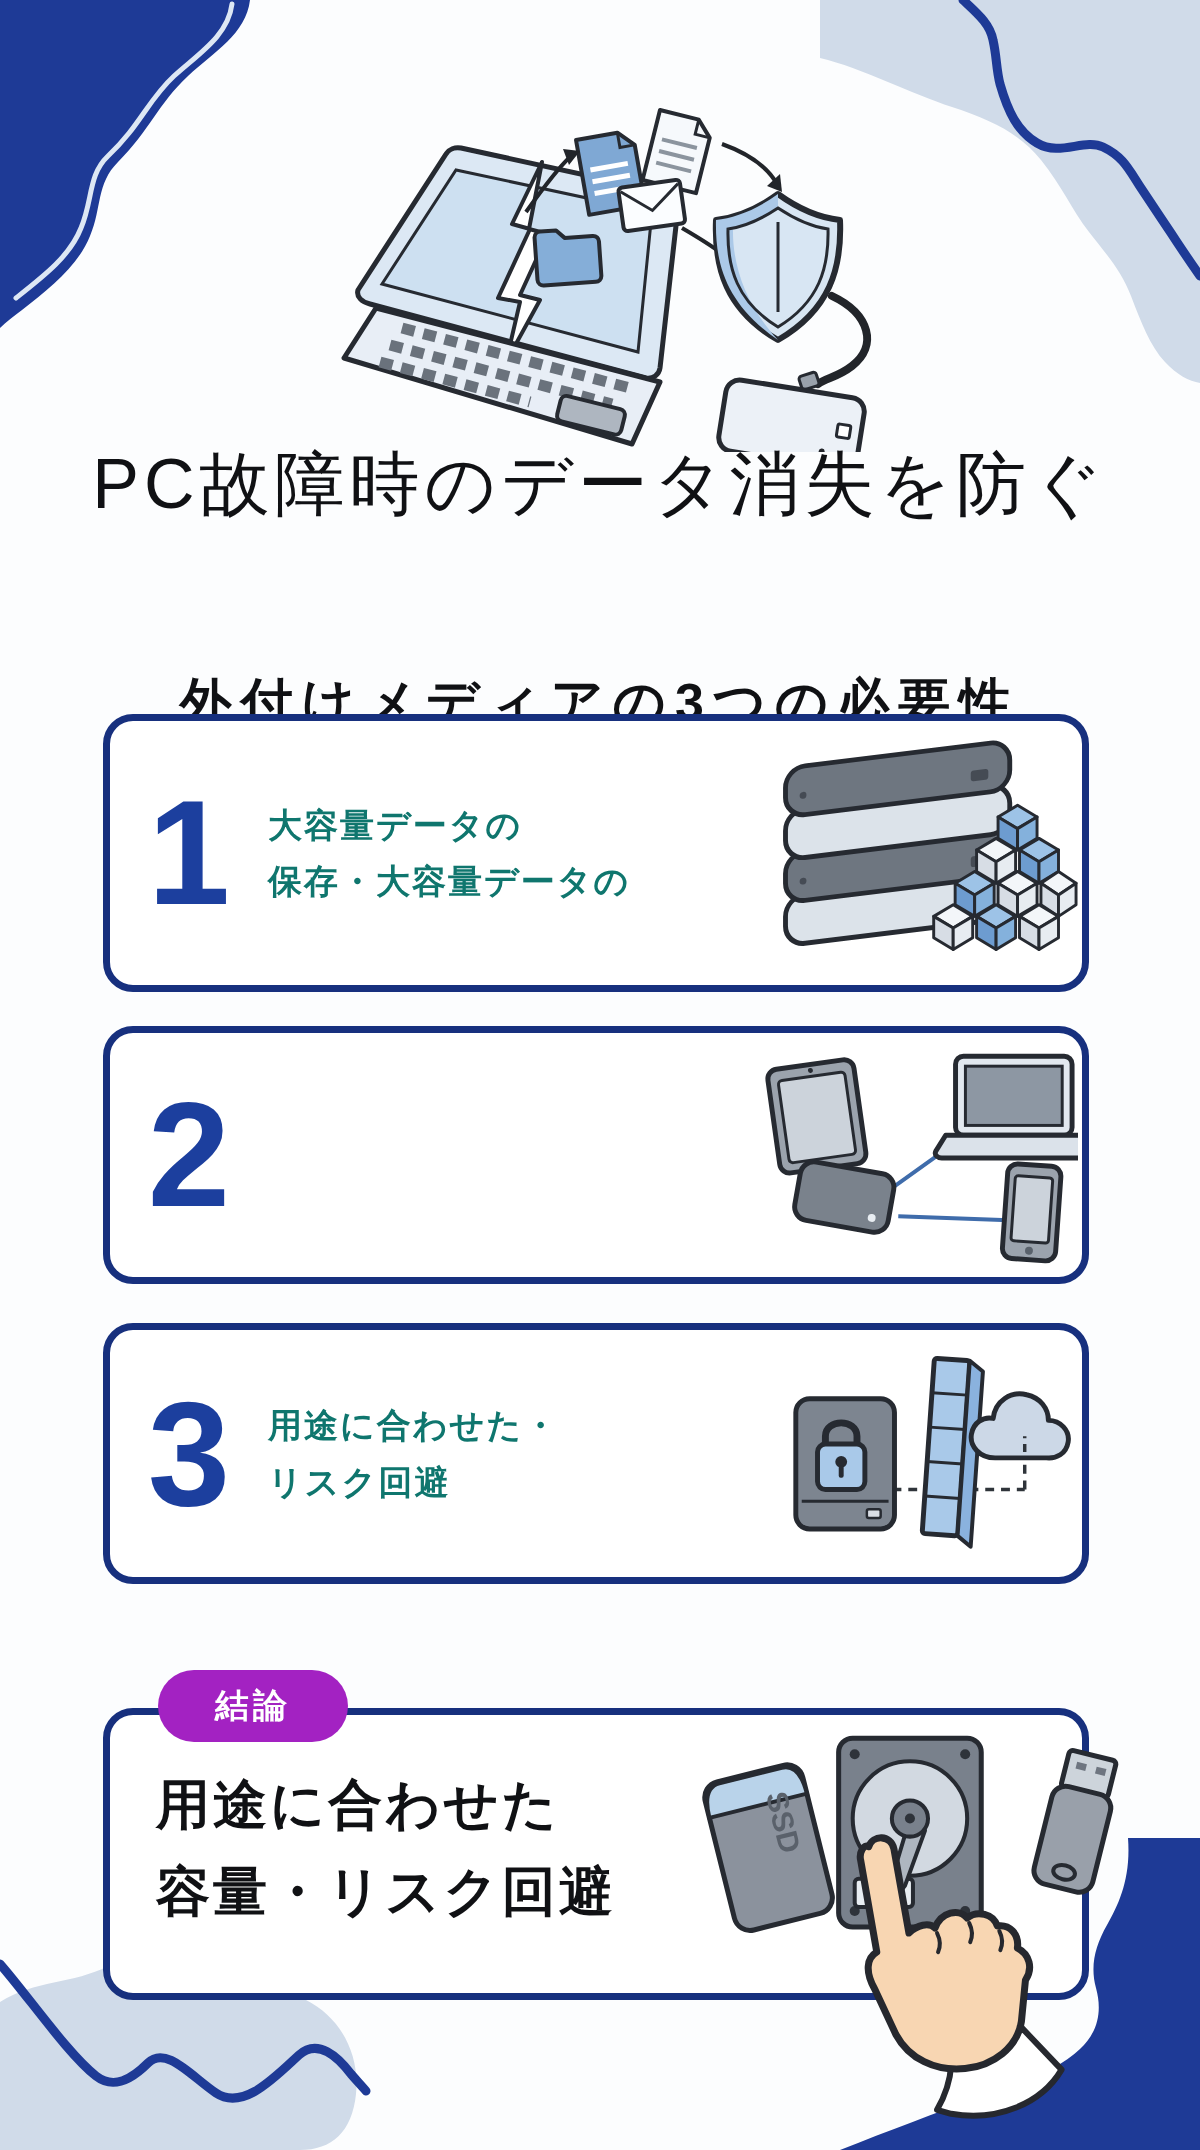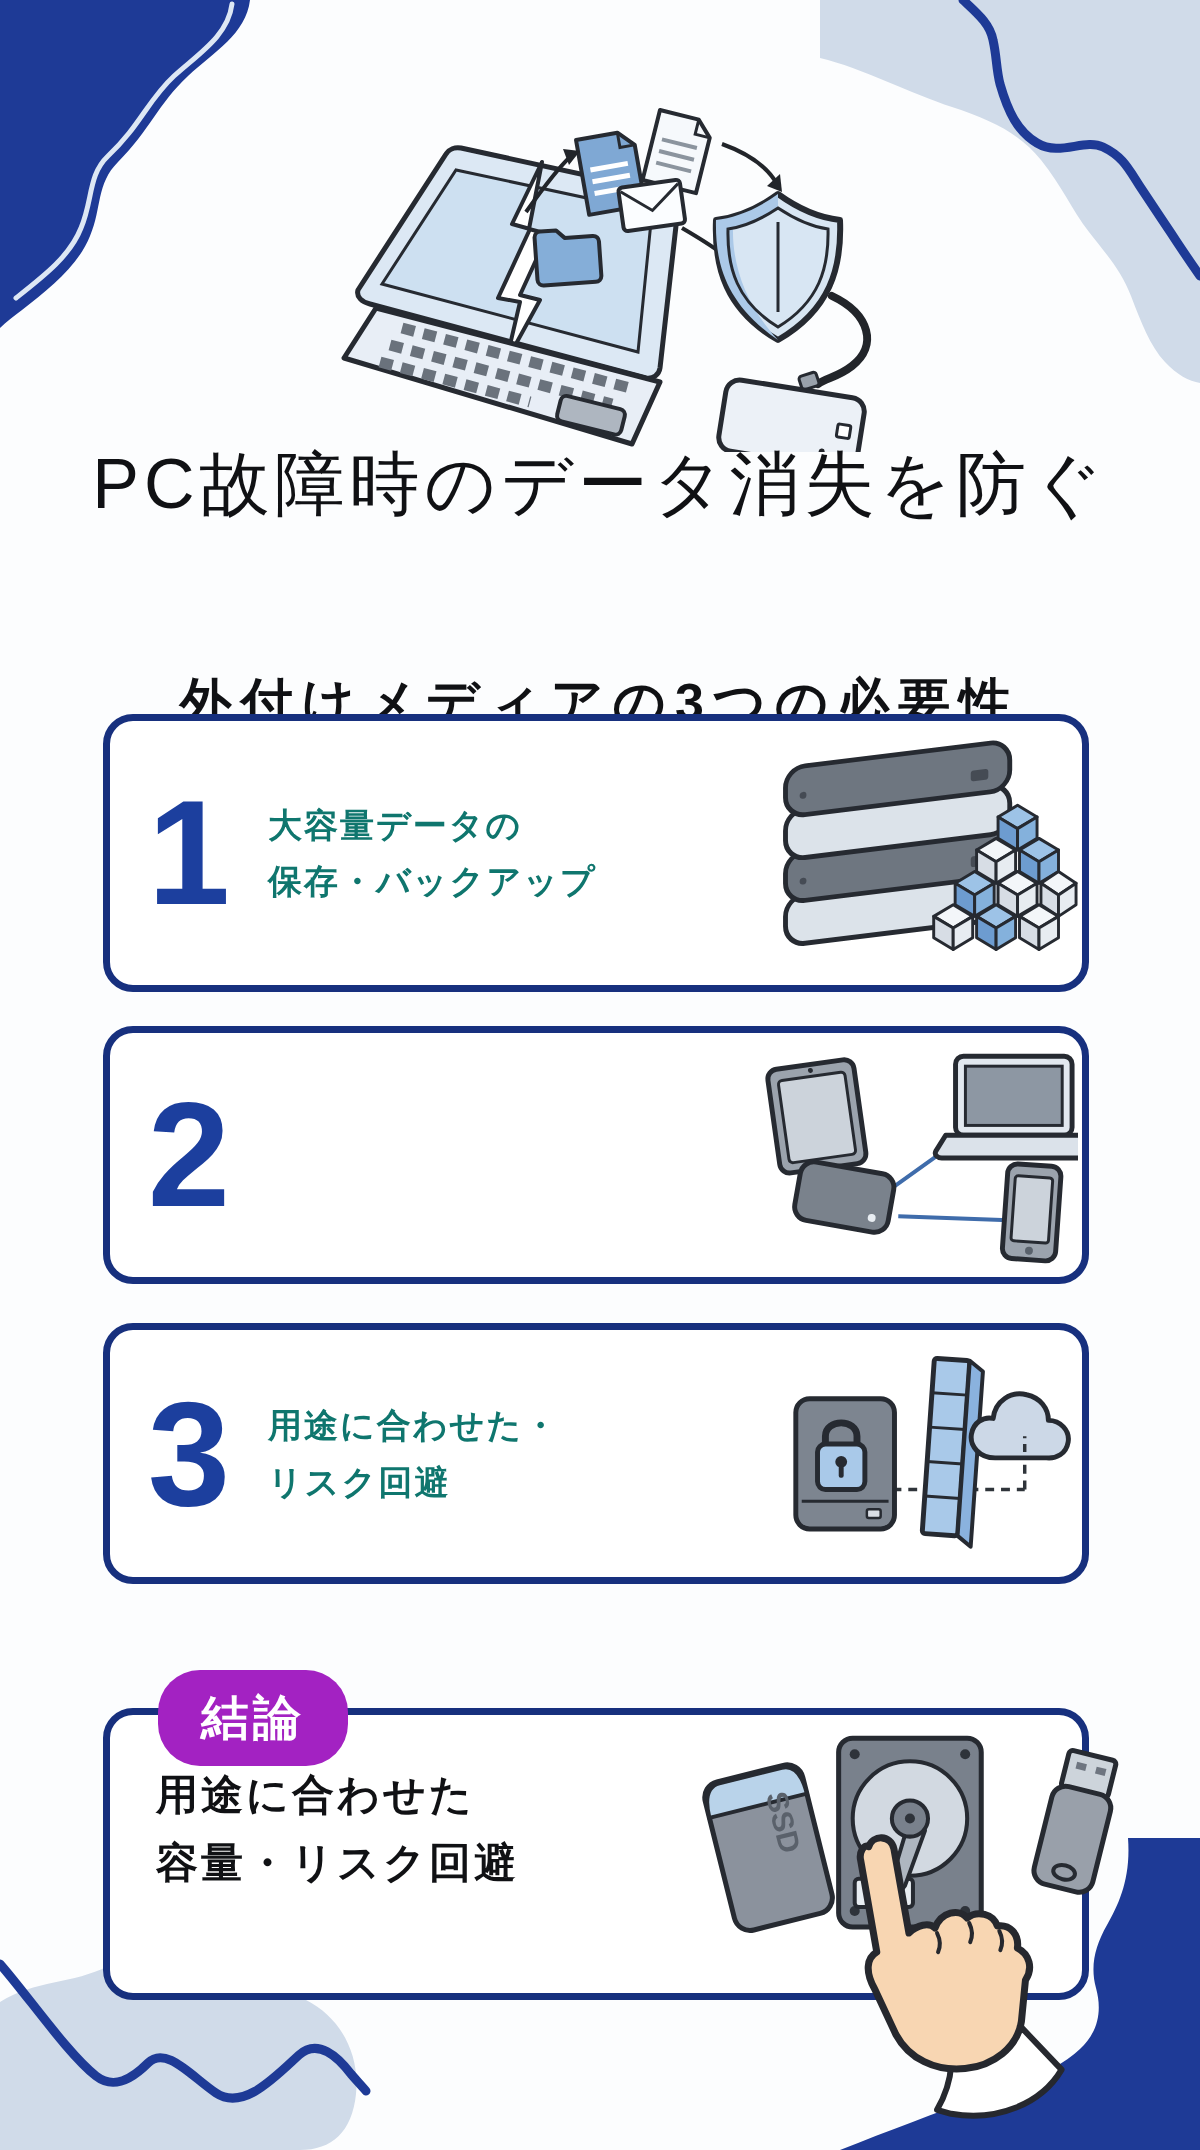--- a/index.html
+++ b/index.html
@@ -10,24 +10,24 @@
   .title{position:absolute;left:0;top:448px;width:1200px;text-align:center;
          font-size:70px;font-weight:400;color:#101114;letter-spacing:5px;line-height:1.05;}
   .subtitle{position:absolute;left:0;top:620px;width:1200px;text-align:center;
          font-size:52px;font-weight:900;color:#101114;letter-spacing:9px;margin-top:48px;}
   .card{position:absolute;left:103px;width:986px;background:#fff;border:7px solid #17307e;
         border-radius:30px;box-sizing:border-box;display:flex;align-items:center;z-index:2;}
   .card .num{width:158px;flex:0 0 158px;text-align:center;font-size:148px;font-weight:900;
         color:#1c3f9e;line-height:1;}
   .card .txt{font-size:34px;font-weight:900;color:#0f766e;line-height:1.66;letter-spacing:2px;}
   .card .icon{position:absolute;top:16px;right:4px;}
-  .badge{position:absolute;left:158px;top:1670px;width:190px;height:96px;background:#a322c2;
+  .badge{position:absolute;left:158px;top:1670px;width:190px;height:72px;background:#a322c2;
         border-radius:42px;display:flex;align-items:center;justify-content:center;
-        color:#fff;font-size:48px;font-weight:900;letter-spacing:4px;z-index:4;}
-  .ctxt{position:absolute;left:46px;top:46px;font-size:42px;font-weight:900;color:#101114;
+        color:#fff;font-size:34px;font-weight:900;letter-spacing:4px;z-index:4;}
+  .ctxt{position:absolute;left:46px;top:46px;font-size:54px;font-weight:900;color:#101114;
         line-height:1.62;letter-spacing:3px;}
   .concl-icon{position:absolute;left:688px;top:1726px;width:472px;height:402px;z-index:5;}
   .ln{stroke:#262a31;}
 </style>
 </head>
 <body>
 
 <div class="page">
 
   <svg class="deco" style="left:0;top:0" width="480" height="440" viewBox="0 0 480 440">
@@ -114,21 +114,21 @@
     </g>
   </svg>
 
   <div class="title">PC故障時のデータ消失を防ぐ</div>
   <div class="subtitle">外付けメディアの3つの必要性</div>
 
   <div class="card" style="top:714px;height:278px;">
     <div class="num">1</div>
     <div class="txt">
       <span>大容量データの</span><br>
-      <span>保存・バックアップ</span>
+      <span>保存・大容量データの</span>
     </div>
     <svg class="icon" width="312" height="232" viewBox="0 0 320 230">
       <g transform="translate(4 30) skewY(-7)">
         <rect x="16" y="132" width="230" height="50" rx="20" fill="#dce3ea" class="ln" stroke-width="5"></rect>
         <g>
             <rect x="16" y="88" width="230" height="50" rx="20" fill="#6e7680" class="ln" stroke-width="5"></rect>
            <rect x="206" y="114" width="18" height="11" rx="3" fill="#454b54"></rect>
            <circle cx="34" cy="118" r="3.5" fill="#454b54"></circle>
           </g>
         <rect x="16" y="44" width="230" height="50" rx="20" fill="#dce3ea" class="ln" stroke-width="5"></rect>

